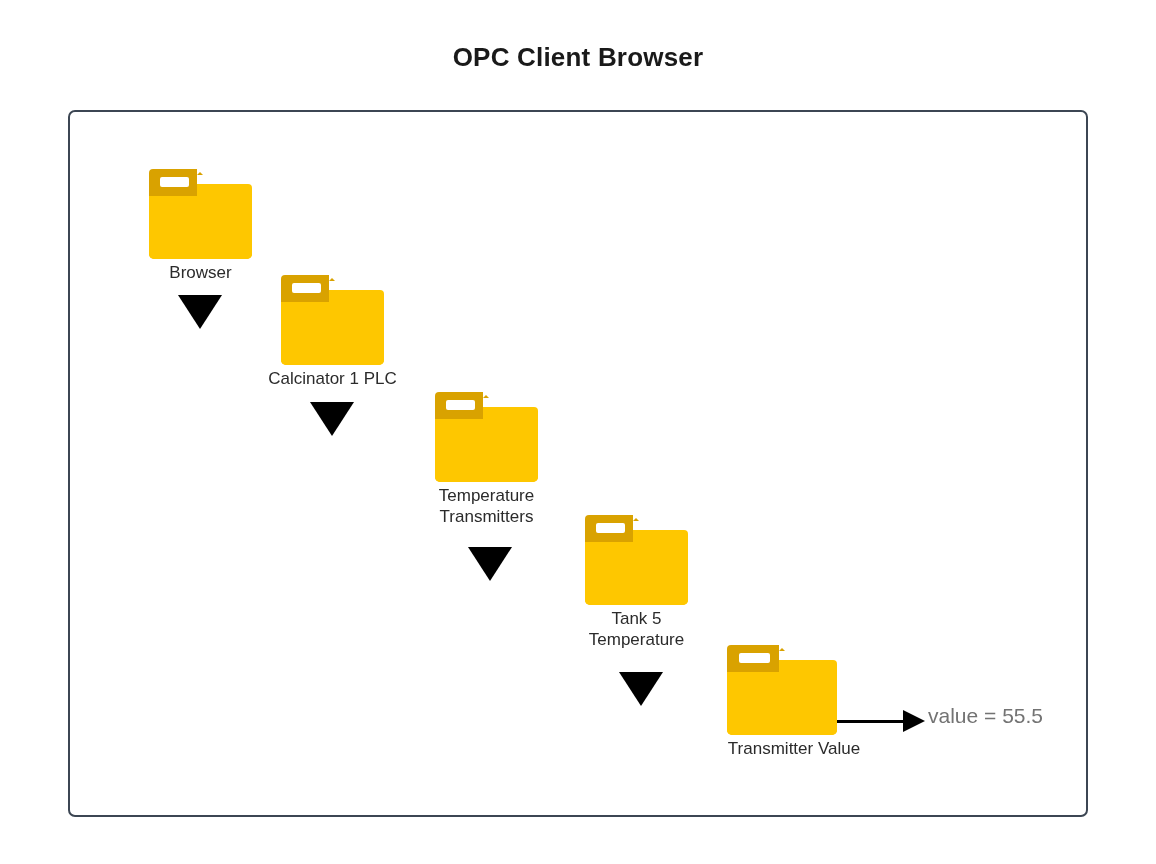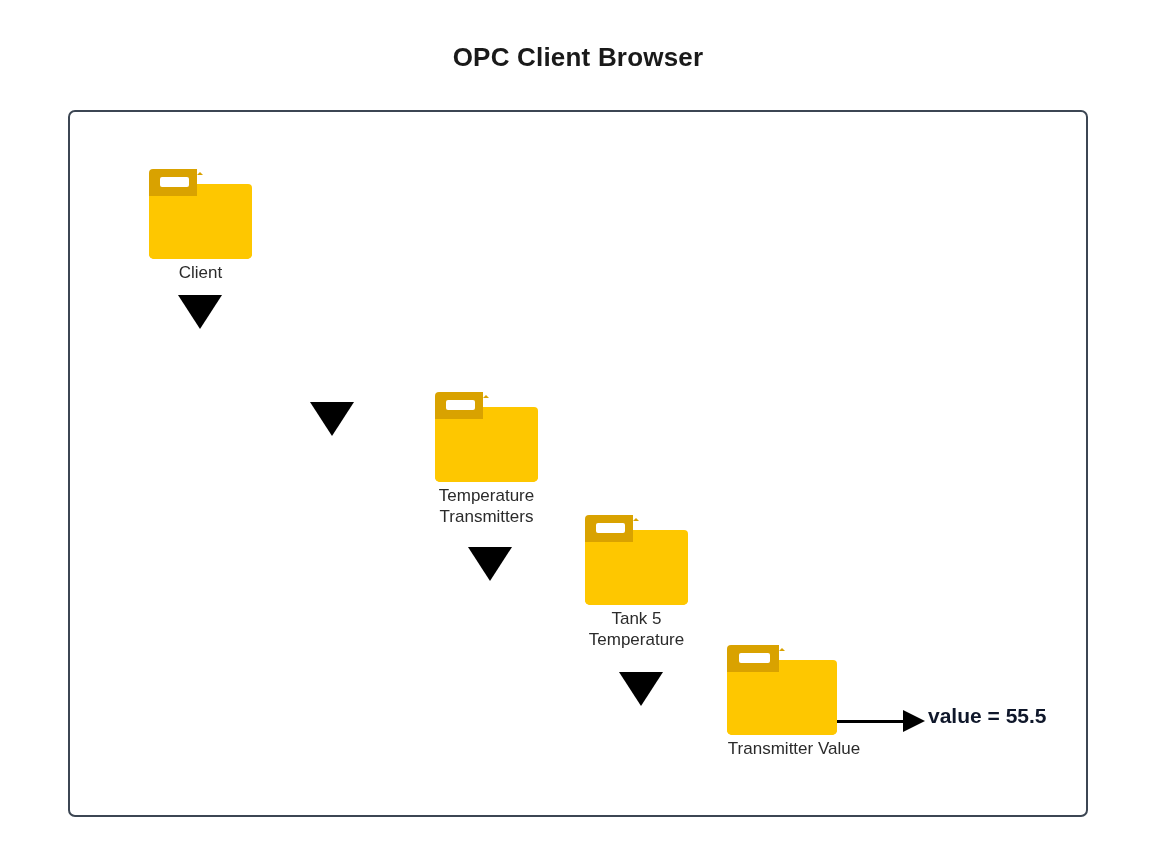--- a/index.html
+++ b/index.html
@@ -137,44 +137,52 @@
     top: 50%;
     width: 0;
     height: 0;
     border-style: solid;
     border-color: transparent transparent transparent #000000;
   }
 
   .value-text {
     position: absolute;
     font-size: 21px;
-    color: #0f172a;
+    color: #737373;
     white-space: pre;
-    font-weight: bold;
   }
 </style>
 </head>
 <body>
 
 <div id="page-title">OPC Client Browser</div>
 
 <div id="canvas-frame">
 
   <div class="node" style="left:79px; top:57px; width:103px; height:90px;">
     <div class="folder" style="width:103px;height:90px;">
       <div class="body"></div>
       <div class="tab"></div>
       <div class="slot"></div>
       <div class="cover"></div>
     </div>
-    <div class="node-label">Client</div>
+    <div class="node-label">Browser</div>
   </div>
 
   <div class="down-arrow" style="left:108px; top:183px; border-width:34px 22px 0 22px;"></div>
 
+  <div class="node" style="left:211px; top:163px; width:103px; height:90px;">
+    <div class="folder" style="width:103px;height:90px;">
+      <div class="body"></div>
+      <div class="tab"></div>
+      <div class="slot"></div>
+      <div class="cover"></div>
+    </div>
+    <div class="node-label">Calcinator 1 PLC</div>
+  </div>
 
   <div class="down-arrow" style="left:240px; top:290px; border-width:34px 22px 0 22px;"></div>
 
   <div class="node" style="left:365px; top:280px; width:103px; height:90px;">
     <div class="folder" style="width:103px;height:90px;">
       <div class="body"></div>
       <div class="tab"></div>
       <div class="slot"></div>
       <div class="cover"></div>
     </div>

